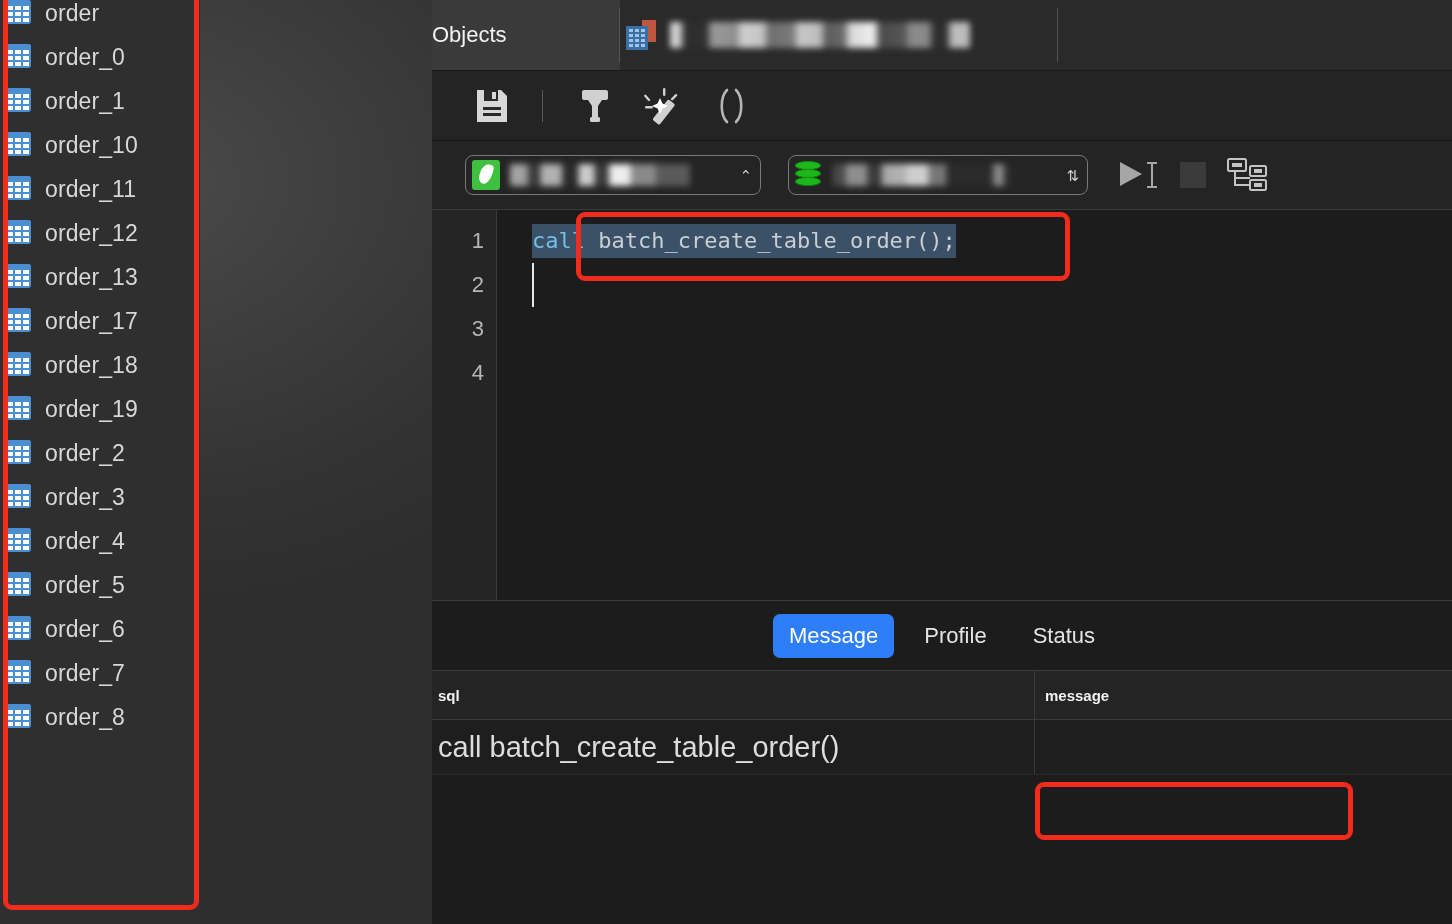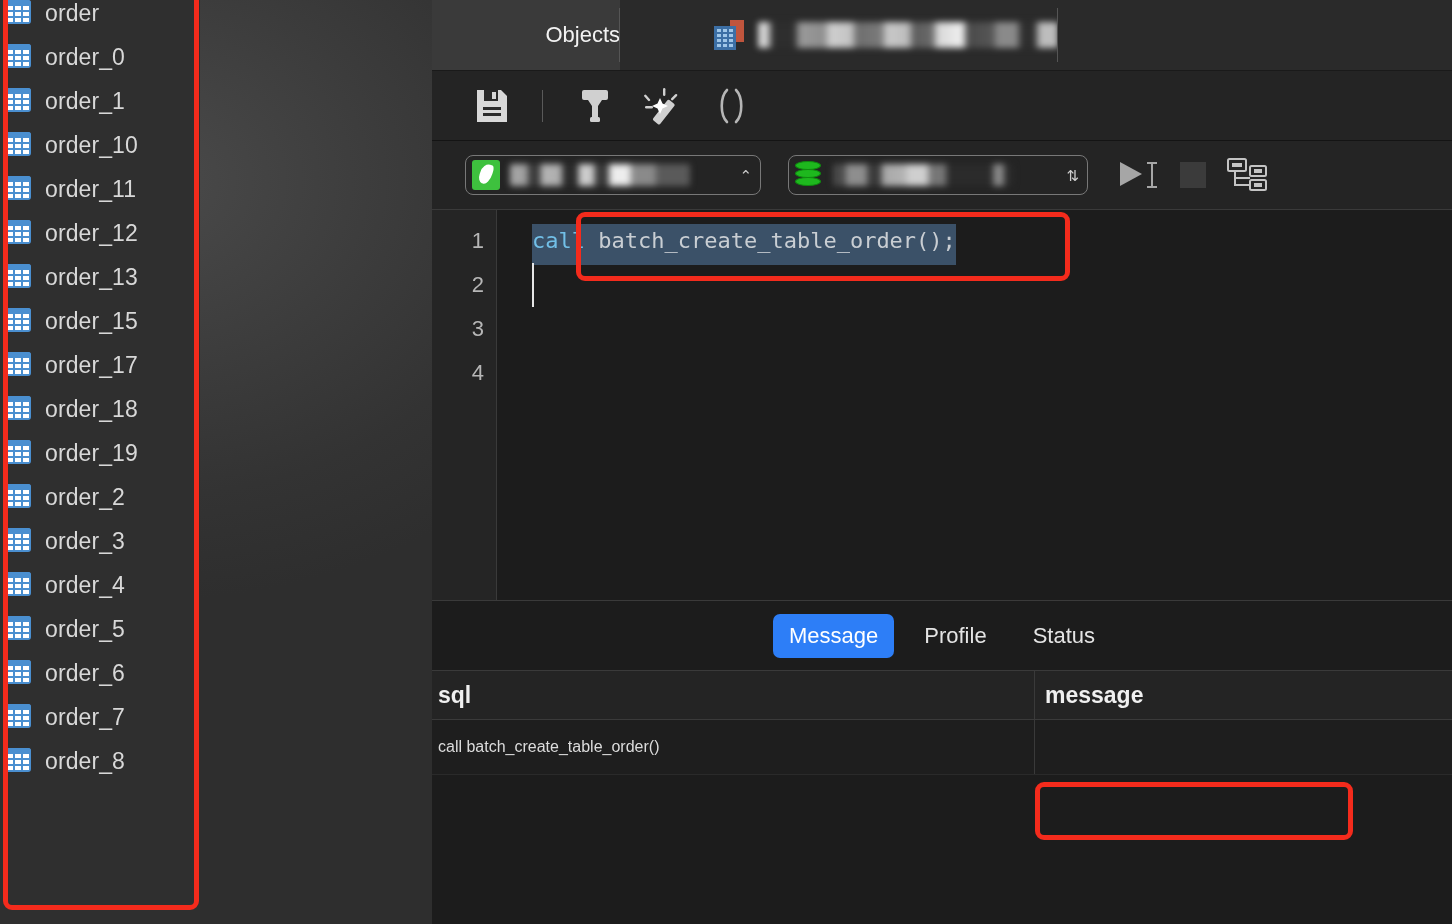--- a/index.html
+++ b/index.html
@@ -86,21 +86,21 @@
   #tab-strip {
     position: absolute; left: 0; top: 0;
     width: 1020px; height: 71px;
     background: #2a2a2a;
     display: flex;
     align-items: stretch;
     box-sizing: border-box;
     border-bottom: 1px solid #1a1a1a;
   }
   .tab {
-    display: flex; align-items: center; justify-content: flex-end;
+    display: flex; align-items: center; justify-content: flex-start;
     box-sizing: border-box;
     position: relative;
   }
   #tab-objects {
     width: 188px;
     background: #3a3a3a;
     color: #f2f2f2;
     font-size: 22px;
   }
   #tab-objects::after {
@@ -293,21 +293,21 @@
     box-sizing: border-box;
   }
   .code-line {
     height: 44px; line-height: 44px;
     font-family: "DejaVu Sans Mono", monospace;
     font-size: 22px;
     white-space: pre;
   }
   #code-line-1 .sel {
     background: #3b5168;
-    padding: 4px 0 12px 0;
+    padding: 4px 0 5px 0;
   }
   .kw  { color: #72c0e8; }
   .idn { color: #c9ced3; }
   #caret {
     position: absolute;
     left: 34px; top: 44px;
     width: 2px; height: 44px;
     background: #e6e6e6;
   }
   #sql-red-box {
@@ -362,22 +362,22 @@
     padding-left: 6px;
     box-sizing: border-box;
     border-right: 1px solid #3a3a3a;
   }
   .rt-c2 {
     flex: 1;
     display: flex; align-items: center;
     padding-left: 10px;
     box-sizing: border-box;
   }
-  .rt-head .rt-c1, .rt-head .rt-c2 { color: #f0f0f0; font-size: 23px; font-weight: bold; }
-  .rt-row  .rt-c1, .rt-row  .rt-c2 { color: #dcdcdc; font-size: 16px; }
+  .rt-head .rt-c1, .rt-head .rt-c2 { color: #f0f0f0; font-size: 15px; font-weight: bold; }
+  .rt-row  .rt-c1, .rt-row  .rt-c2 { color: #dcdcdc; font-size: 29px; }
   #msg-red-box {
     position: absolute;
     left: 603px; top: 112px;
     width: 318px; height: 58px;
     border: 5px solid #f42b1c;
     border-radius: 9px;
     box-sizing: border-box;
     pointer-events: none;
   }
   #rt-wrap { position: relative; }
@@ -500,37 +500,20 @@
               <span></span>
               <span></span>
               <span></span>
               <span></span>
               <span></span>
               <span></span>
               <span></span>
             </span>
           </span>
           <span class="obj-label">order_13</span>
-        </div>
-        <div class="obj-row">
-          <span class="tbl-icon">
-            <span class="hdr"></span>
-            <span class="grid">
-              <span></span>
-              <span></span>
-              <span></span>
-              <span></span>
-              <span></span>
-              <span></span>
-              <span></span>
-              <span></span>
-              <span></span>
-            </span>
-          </span>
-          <span class="obj-label">order_15</span>
         </div>
         <div class="obj-row">
           <span class="tbl-icon">
             <span class="hdr"></span>
             <span class="grid">
               <span></span>
               <span></span>
               <span></span>
               <span></span>
               <span></span>

